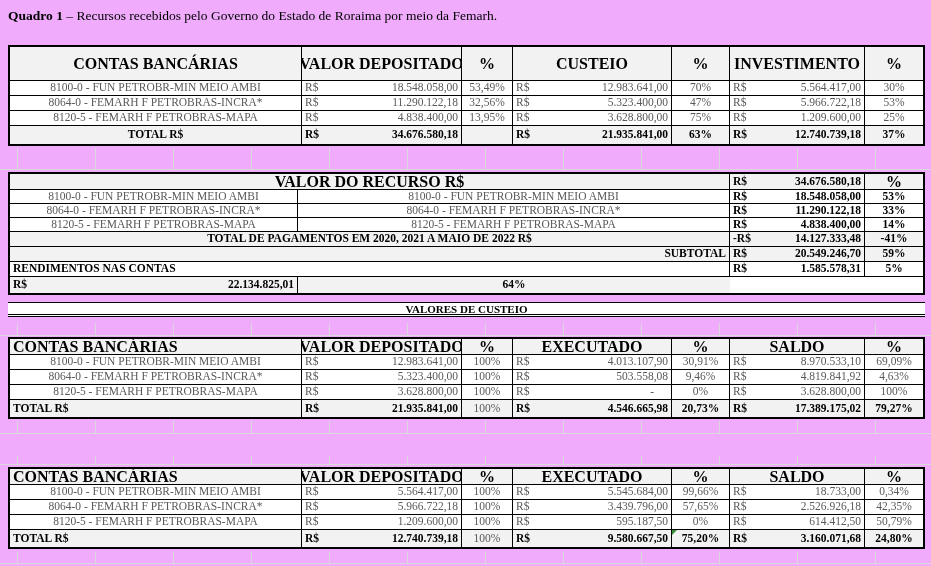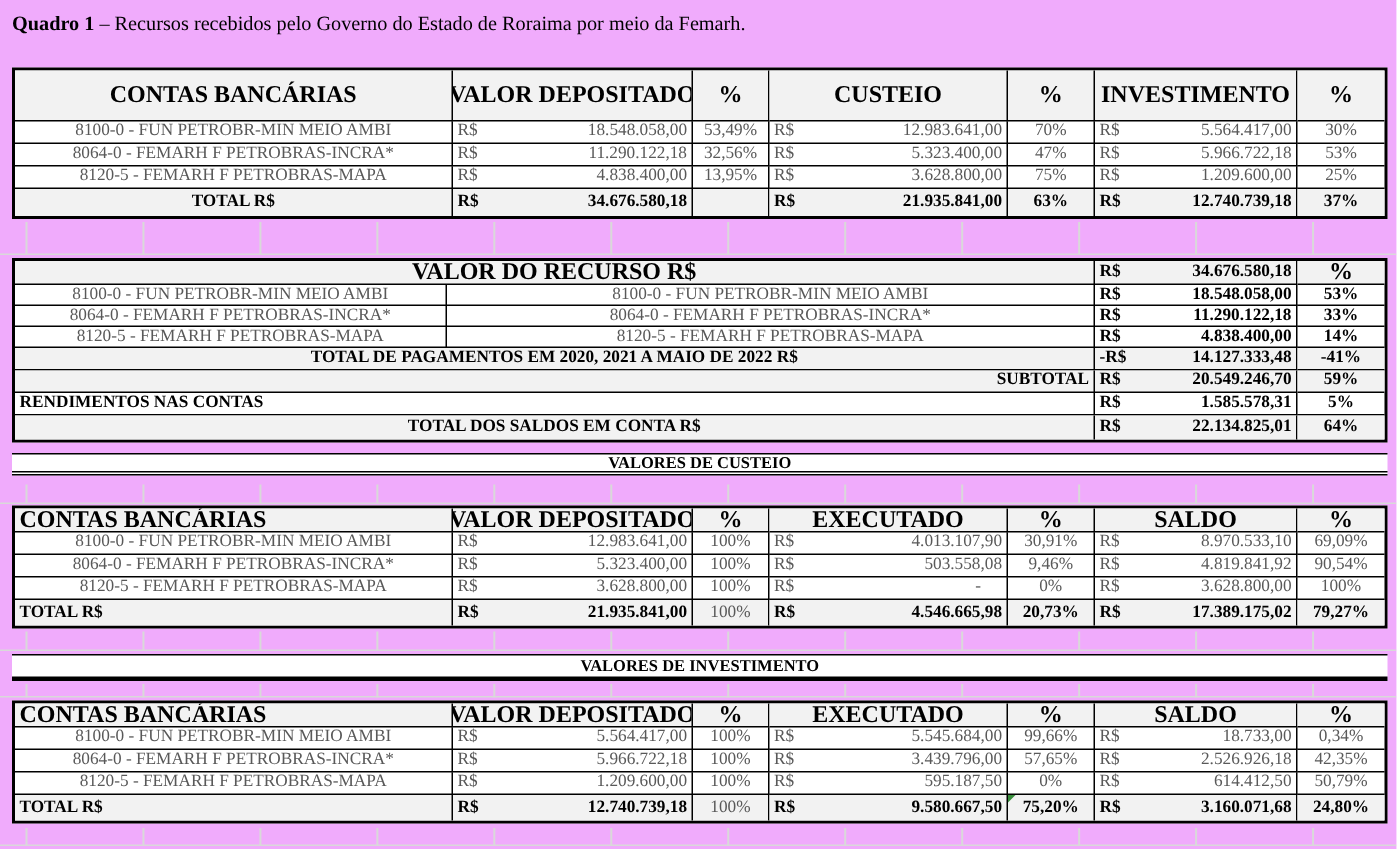--- a/index.html
+++ b/index.html
@@ -162,21 +162,20 @@
         <span>R$</span>
         <span>20.549.246,70</span>
       </div>
       <div class="c bk nr bg">59%</div>
       <div class="c span2 bk left">RENDIMENTOS NAS CONTAS</div>
       <div class="c money bk">
         <span>R$</span>
         <span>1.585.578,31</span>
       </div>
       <div class="c bk nr">5%</div>
-      <div class="c span2 bk bg nb">TOTAL DOS SALDOS EM CONTA R$</div>
       <div class="c money bk bg nb">
         <span>R$</span>
         <span>22.134.825,01</span>
       </div>
       <div class="c bk nr bg nb">64%</div>
     </div>
 
   <div class="secbar sec-double" style="top:302px;">VALORES DE CUSTEIO</div>
 
   <div class="gridband" style="top:323px;height:13px;"></div>
@@ -213,21 +212,21 @@
       <div class="c gy">100%</div>
       <div class="c money gy">
         <span>R$</span>
         <span>503.558,08</span>
       </div>
       <div class="c gy">9,46%</div>
       <div class="c money gy">
         <span>R$</span>
         <span>4.819.841,92</span>
       </div>
-      <div class="c gy nr">90,54%</div>
+      <div class="c gy nr">4,63%</div>
       <div class="c gy">8120-5 - FEMARH F PETROBRAS-MAPA</div>
       <div class="c money gy">
         <span>R$</span>
         <span>3.628.800,00</span>
       </div>
       <div class="c gy">100%</div>
       <div class="c money gy">
         <span>R$</span>
         <span class="dash">-</span>
       </div>
@@ -250,21 +249,20 @@
       <div class="c bk bg nb">20,73%</div>
       <div class="c money bk bg nb">
         <span>R$</span>
         <span>17.389.175,02</span>
       </div>
       <div class="c bk bg nb nr">79,27%</div>
     </div>
 
   <div class="gridband" style="top:421px;height:13px;"></div>
 
-  <div class="secbar sec-thick" style="top:436px;">VALORES DE INVESTIMENTO</div>
 
   <div class="gridband" style="top:456px;height:9px;"></div>
 
   <div class="tbl t7 t34" style="top:467px;" id="tbl-investimento">
       <div class="c hdr bg left">CONTAS BANCÁRIAS</div>
       <div class="c hdr bg">VALOR DEPOSITADO</div>
       <div class="c hdr bg">%</div>
       <div class="c hdr bg">EXECUTADO</div>
       <div class="c hdr bg">%</div>
       <div class="c hdr bg">SALDO</div>

